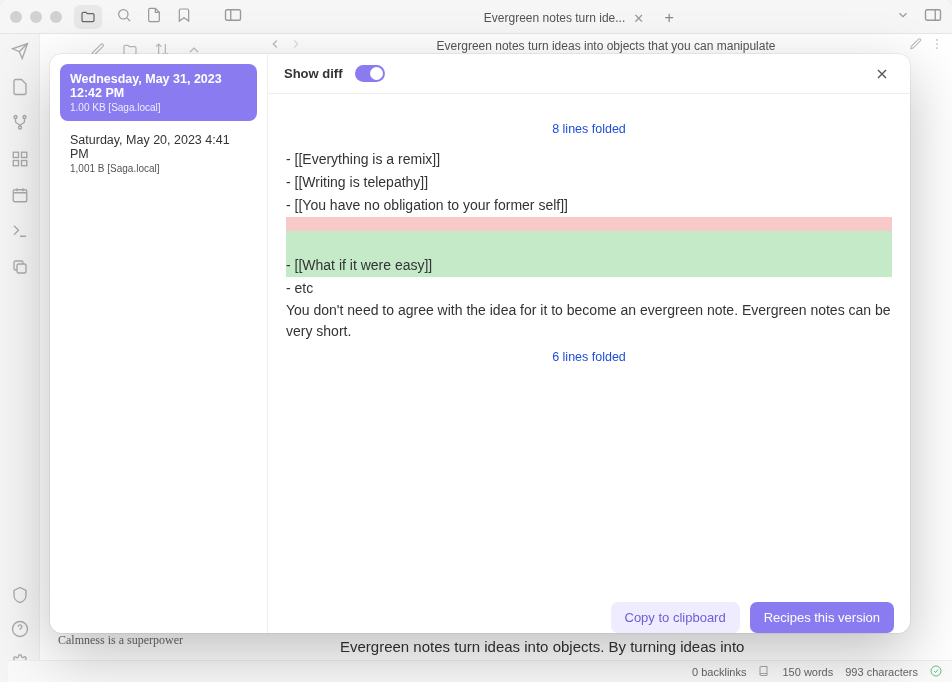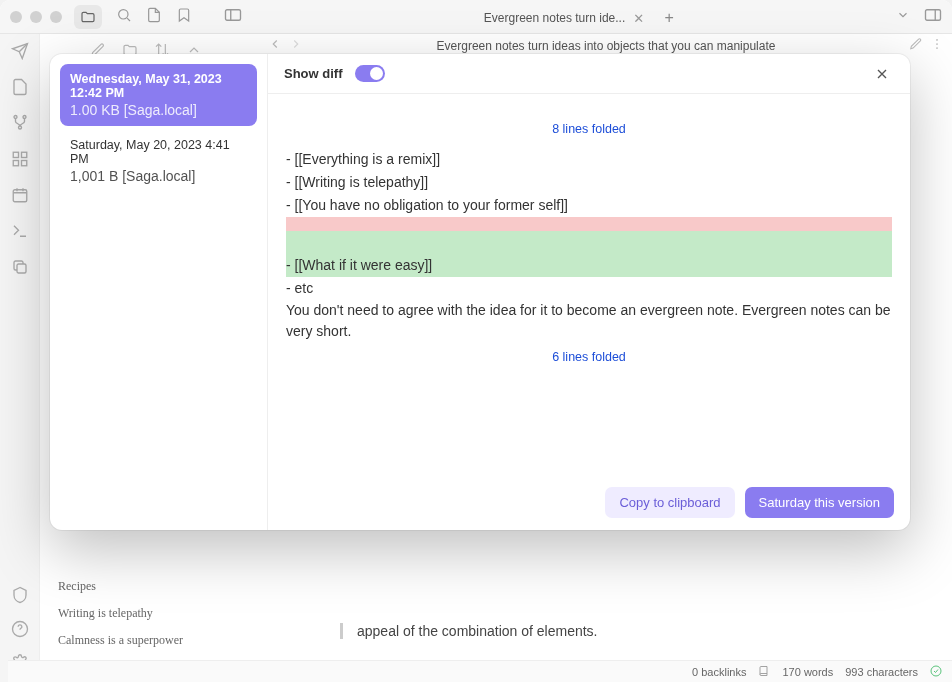--- a/index.html
+++ b/index.html
@@ -46,43 +46,43 @@
 .doc-behind .frag { position: absolute; left: 80px; right: 20px; bottom: 5px; }
 .doc-behind .frag .quote { border-left: 3px solid #ccc; padding-left: 14px; font-size: 14px; color: #444; margin-bottom: 16px; }
 .doc-behind .frag .para { font-size: 15px; color: #333; }
 
 
 .statusbar { position: absolute; left: 8px; right: 0; bottom: 0; height: 22px; background: #fafafa; border-top: 1px solid #eee; display: flex; align-items: center; justify-content: flex-end; gap: 12px; padding: 0 10px; font-size: 11px; color: #666; }
 .statusbar svg { width: 12px; height: 12px; }
 .check { color: #5ac47c; }
 
 
-.modal { position: absolute; top: 54px; left: 50px; width: 860px; height: 476px; background: #fff; border-radius: 12px; box-shadow: 0 20px 60px rgba(0,0,0,0.25), 0 0 0 1px rgba(0,0,0,0.05); display: flex; }
+.modal { position: absolute; top: 54px; left: 50px; width: 860px; height: 579px; background: #fff; border-radius: 12px; box-shadow: 0 20px 60px rgba(0,0,0,0.25), 0 0 0 1px rgba(0,0,0,0.05); display: flex; }
 .version-list { width: 218px; border-right: 1px solid #eee; padding: 10px; }
 .version-item { border-radius: 8px; padding: 8px 10px; margin-bottom: 4px; cursor: pointer; }
 .version-item.active { background: #8a7cf0; color: #fff; }
 .version-item .date { font-size: 12.5px; font-weight: 500; }
 .version-item.active .date { font-weight: 600; }
-.version-item .meta { font-size: 14px; opacity: 0.85; margin-top: 2px; }
+.version-item .meta { font-size: 10px; opacity: 0.85; margin-top: 2px; }
 
 .modal-body { flex: 1; display: flex; flex-direction: column; }
 .modal-head { height: 40px; display: flex; align-items: center; padding: 0 16px; border-bottom: 1px solid #eee; gap: 12px; }
 .modal-head .title { font-size: 13px; font-weight: 700; }
 .toggle { width: 30px; height: 17px; background: #8a7cf0; border-radius: 20px; position: relative; cursor: pointer; }
 .toggle::after { content: ""; position: absolute; width: 13px; height: 13px; background: #fff; border-radius: 50%; top: 2px; right: 2px; }
 .modal-close { margin-left: auto; width: 24px; height: 24px; display: inline-flex; align-items: center; justify-content: center; color: #666; cursor: pointer; border-radius: 4px; }
 
 .diff-area { flex: 1; padding: 20px 18px; font-size: 14px; color: #333; overflow: auto; }
 .folded { text-align: center; color: #1d4ed8; font-size: 12.5px; margin: 8px 0 12px; }
 .diff-line { padding: 1px 0; line-height: 1.5; }
 .diff-line.removed { background: #f8c9c9; min-height: 14px; }
 .diff-line.added { background: #c4eac8; }
 .diff-para { line-height: 1.5; }
 
-.modal-footer { height: 56px; display: flex; align-items: center; justify-content: flex-end; gap: 10px; padding: 0 16px; }
+.modal-footer { height: 56px; display: flex; align-items: flex-end; justify-content: flex-end; gap: 10px; padding: 0 16px; }
 .btn { border: none; border-radius: 7px; padding: 8px 14px; font-size: 13px; font-weight: 500; cursor: pointer; }
 .btn-primary { background: #8a7cf0; color: #fff; }
 .btn-secondary { background: #efecff; color: #6b5ed8; }
 </style>
 </head>
 <body>
 
 <div class="window">
 
   <div class="titlebar">
@@ -247,29 +247,30 @@
             <path d="M16.5 3.5a2.12 2.12 0 1 1 3 3L7 19l-4 1 1-4 12.5-12.5z"></path>
           </svg></span>
       <span><svg viewBox="0 0 24 24" fill="#bbb">
             <circle cx="12" cy="5" r="1.5"></circle>
             <circle cx="12" cy="12" r="1.5"></circle>
             <circle cx="12" cy="19" r="1.5"></circle>
           </svg></span>
     </div>
     <div class="frag">
       <div class="quote">appeal of the combination of elements.</div>
+      <div class="para">Evergreen notes turn ideas into objects. By turning ideas into</div>
     </div>
   </div>
 
   <div class="statusbar">
     <span>0 backlinks</span>
     <span><svg viewBox="0 0 24 24" fill="none" stroke="#999" stroke-width="1.8">
           <path d="M4 19V5a2 2 0 0 1 2-2h12v18H6a2 2 0 0 1-2-2zM4 19a2 2 0 0 1 2-2h12"></path>
         </svg></span>
-    <span>170 words</span>
+    <span>150 words</span>
     <span>993 characters</span>
     <span class="check"><svg viewBox="0 0 24 24" fill="none" stroke="currentColor" stroke-width="2">
           <circle cx="12" cy="12" r="10"></circle>
           <path d="m8 12 3 3 5-6"></path>
         </svg></span>
   </div>
 
   <div class="modal">
     <div class="version-list">
       <div class="version-item active">
@@ -298,17 +299,17 @@
         <div class="diff-line">- [[You have no obligation to your former self]]</div>
         <div class="diff-line removed"></div>
         <div class="diff-line added">&nbsp;</div>
         <div class="diff-line added">- [[What if it were easy]]</div>
         <div class="diff-line">- etc</div>
         <div class="diff-para">You don't need to agree with the idea for it to become an evergreen note. Evergreen notes can be very short.</div>
         <div class="folded">6 lines folded</div>
       </div>
       <div class="modal-footer">
         <button class="btn btn-secondary">Copy to clipboard</button>
-        <button class="btn btn-primary">Saturday this version</button>
+        <button class="btn btn-primary">Recipes this version</button>
       </div>
     </div>
   </div>
 </div>
 
 </body></html>

